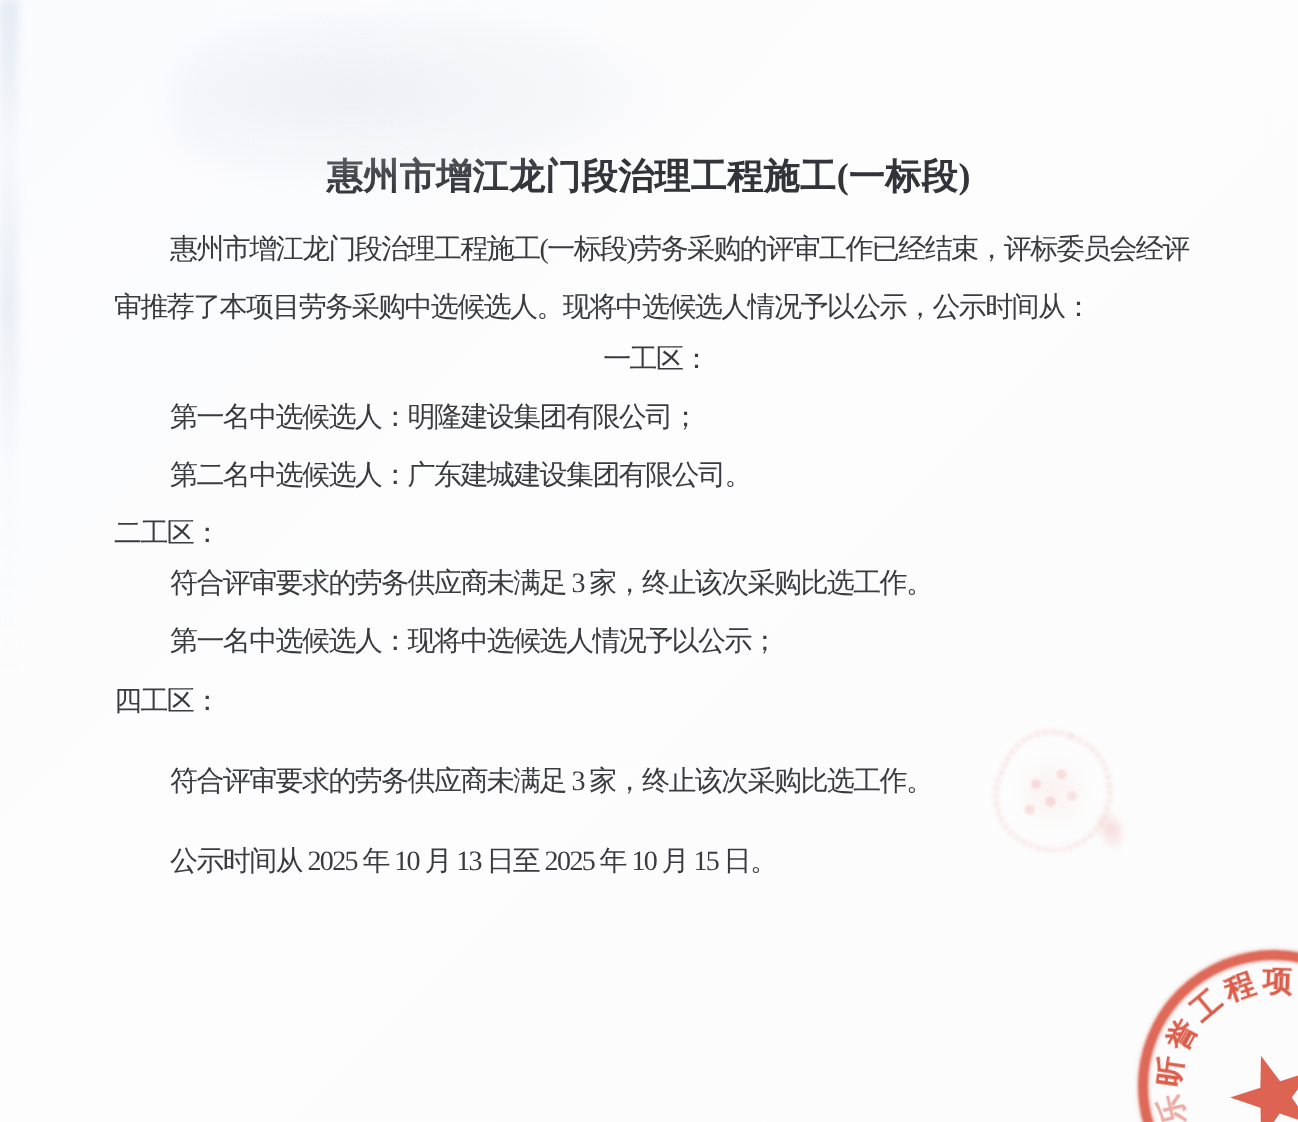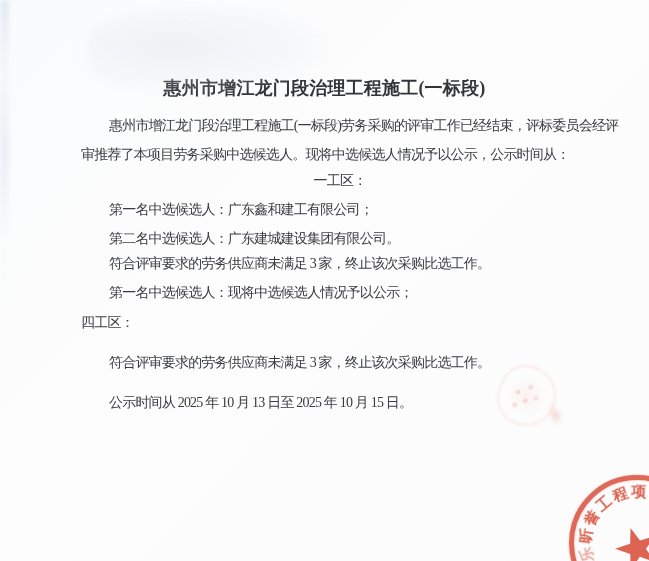--- a/index.html
+++ b/index.html
@@ -46,21 +46,21 @@
   
   .content {
     margin-top: 3px;
     padding-left: 57px;
     padding-right: 50px;
     font-size: 14px;
     line-height: 29px;
     letter-spacing: -0.8px;
     color: #3a3b40;
   }
-  .content div { white-space: nowrap; margin-left: 24px; }
+  .content div { white-space: nowrap; }
   .indent { text-indent: 2em; }
   .sec-heading { text-indent: 0; }
   .mt-n3 { margin-top: -3px; text-align: center; }
   .mt-n4 { margin-top: -4px; }
   .mt-n1 { margin-top: -1px; }
   .mt-p1 { margin-top: 1px; }
   .mt-p11 { margin-top: 11px; }
 
   
   .smudge-a {
@@ -136,23 +136,24 @@
 
   <div class="title-block">
     <div>惠州市增江龙门段治理工程施工(一标段)</div>
   </div>
 
   <div class="content">
     <div class="indent">惠州市增江龙门段治理工程施工(一标段)劳务采购的评审工作已经结束，评标委员会经评</div>
     <div>审推荐了本项目劳务采购中选候选人。现将中选候选人情况予以公示，公示时间从：</div>
 
     <div class="sec-heading mt-n3">一工区：</div>
-    <div class="indent">第一名中选候选人：广东鑫和建工有限公司；</div>
+    <div class="indent">第一名中选候选人：明隆建设集团有限公司；</div>
     <div class="indent">第二名中选候选人：广东建城建设集团有限公司。</div>
 
+    <div class="sec-heading">二工区：</div>
     <div class="indent mt-n4">符合评审要求的劳务供应商未满足 3 家，终止该次采购比选工作。</div>
 
     <div class="indent">第一名中选候选人：现将中选候选人情况予以公示；</div>
 
     <div class="sec-heading mt-p1">四工区：</div>
     <div class="indent mt-p11">符合评审要求的劳务供应商未满足 3 家，终止该次采购比选工作。</div>
 
     <div class="indent mt-p11">公示时间从 2025 年 10 月 13 日至 2025 年 10 月 15 日。</div>
   </div>
 

